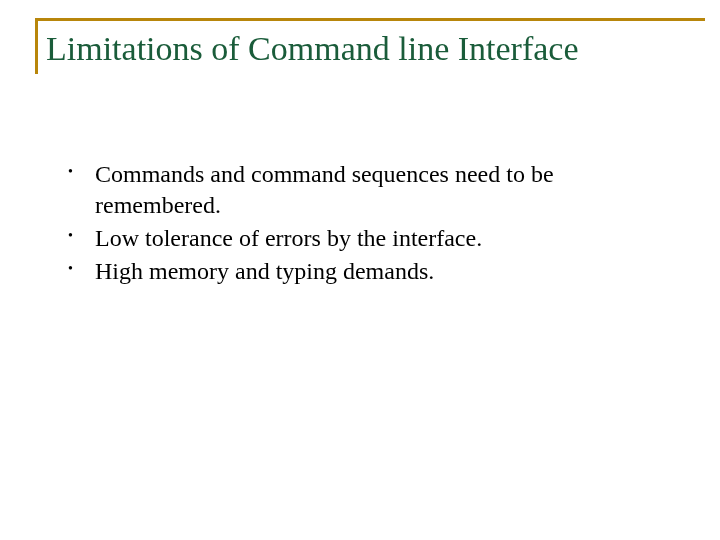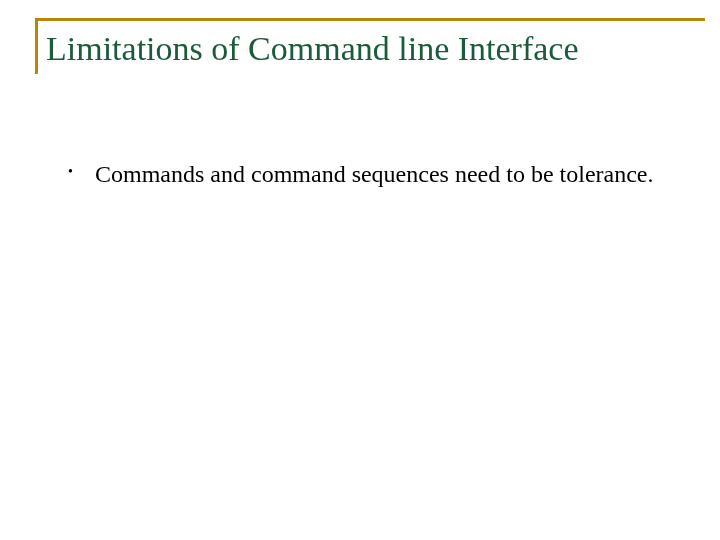--- a/index.html
+++ b/index.html
@@ -59,16 +59,18 @@
   </style>
 </head>
 <body>
 
 <div class="slide">
   <div class="title-wrapper">
     <h1 class="title">Limitations of Command line Interface</h1>
   </div>
   <div class="content">
     <ul class="bullet-list">
-      <li class="bullet-item">Commands and command sequences need to be tolerance.</li>
+      <li class="bullet-item">Commands and command sequences need to be remembered.</li>
+      <li class="bullet-item">Low tolerance of errors by the interface.</li>
+      <li class="bullet-item">High memory and typing demands.</li>
     </ul>
   </div>
 </div>
 
 </body></html>

